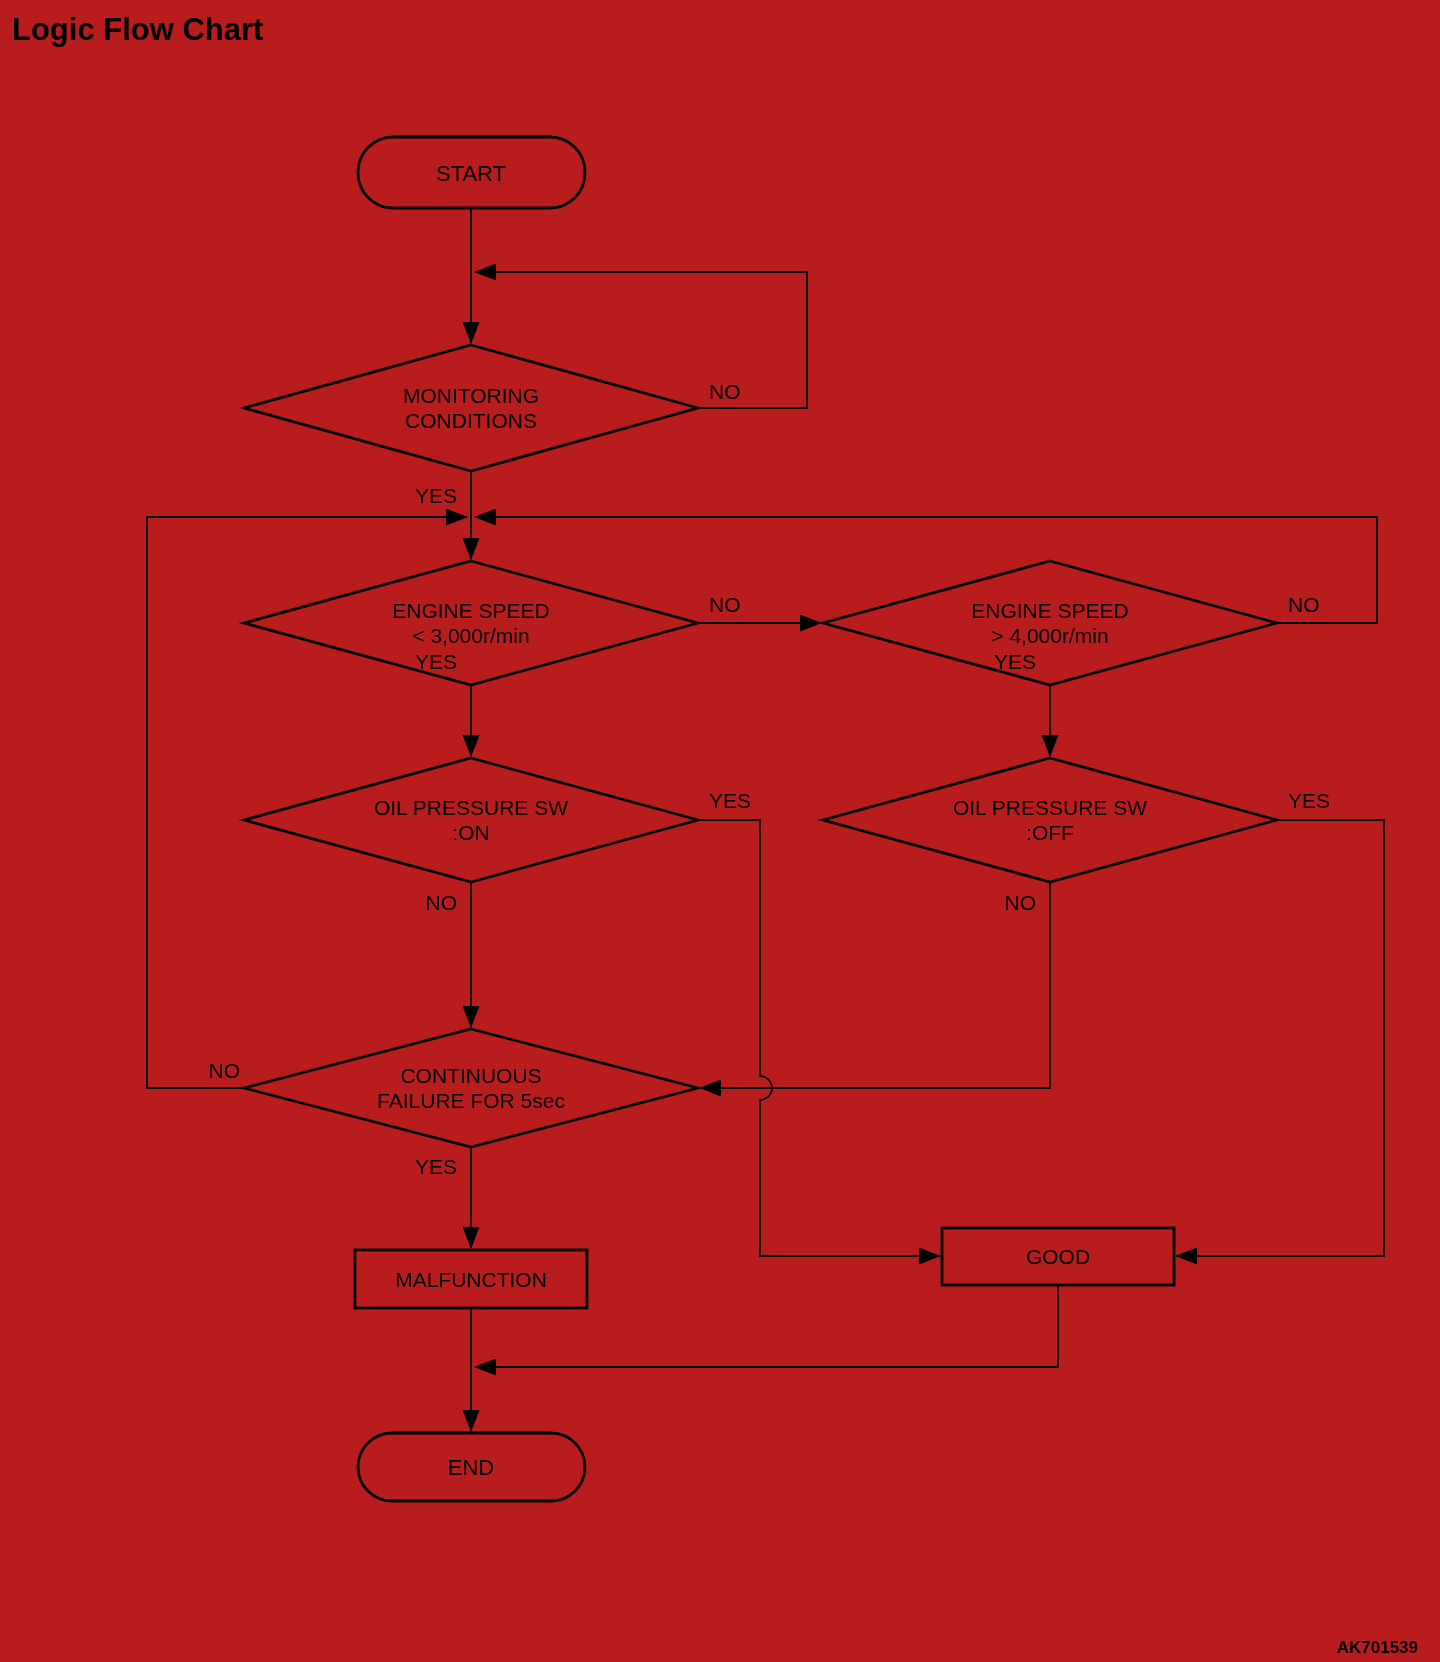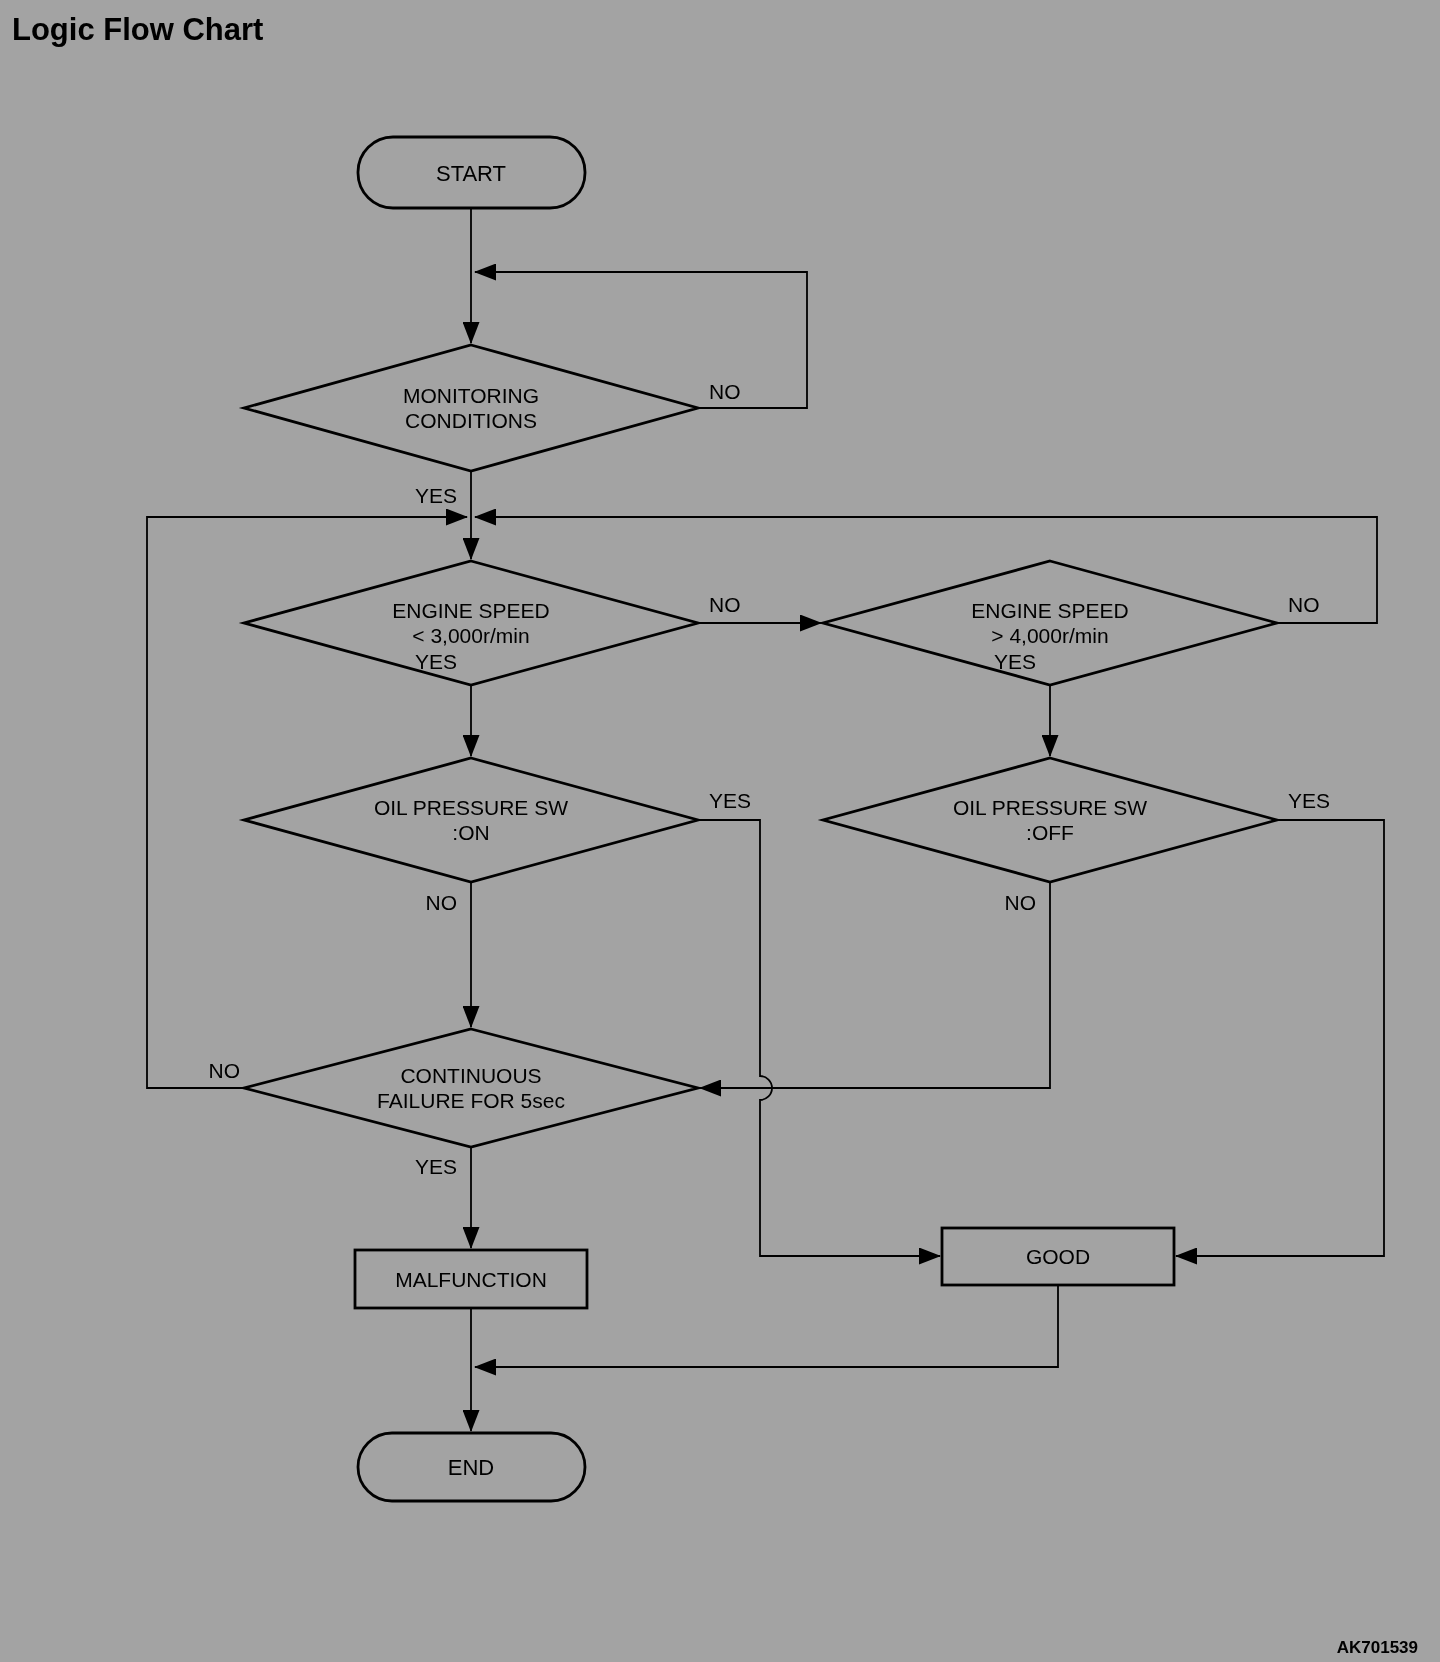--- a/index.html
+++ b/index.html
@@ -4,21 +4,21 @@
 <style>
   html, body {
     margin: 0;
     padding: 0;
     background: #ffffff;
   }
   .page {
     position: relative;
     width: 1440px;
     height: 1662px;
-    background: #a3a3a3;
+    background: #b91c1c;
     font-family: "Liberation Sans", sans-serif;
   }
   svg text {
     font-family: "Liberation Sans", sans-serif;
     fill: #000000;
   }
   .node-label { font-size: 21px; }
   .terminal-label { font-size: 22px; }
   .edge-label { font-size: 21px; }
   .doc-title { font-size: 31px; font-weight: bold; }

